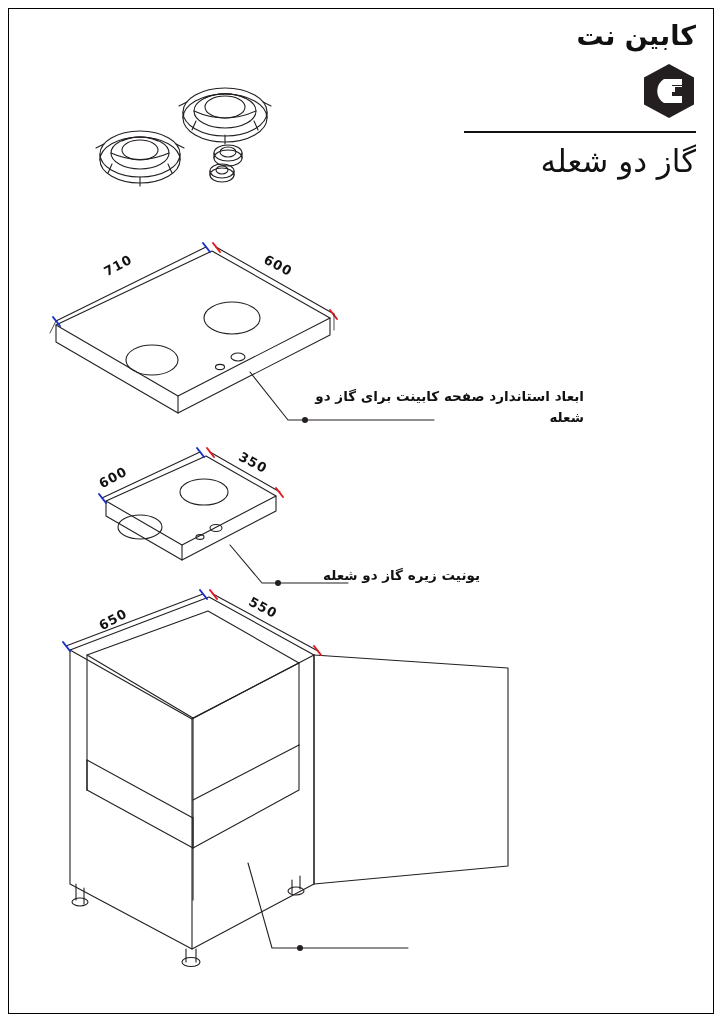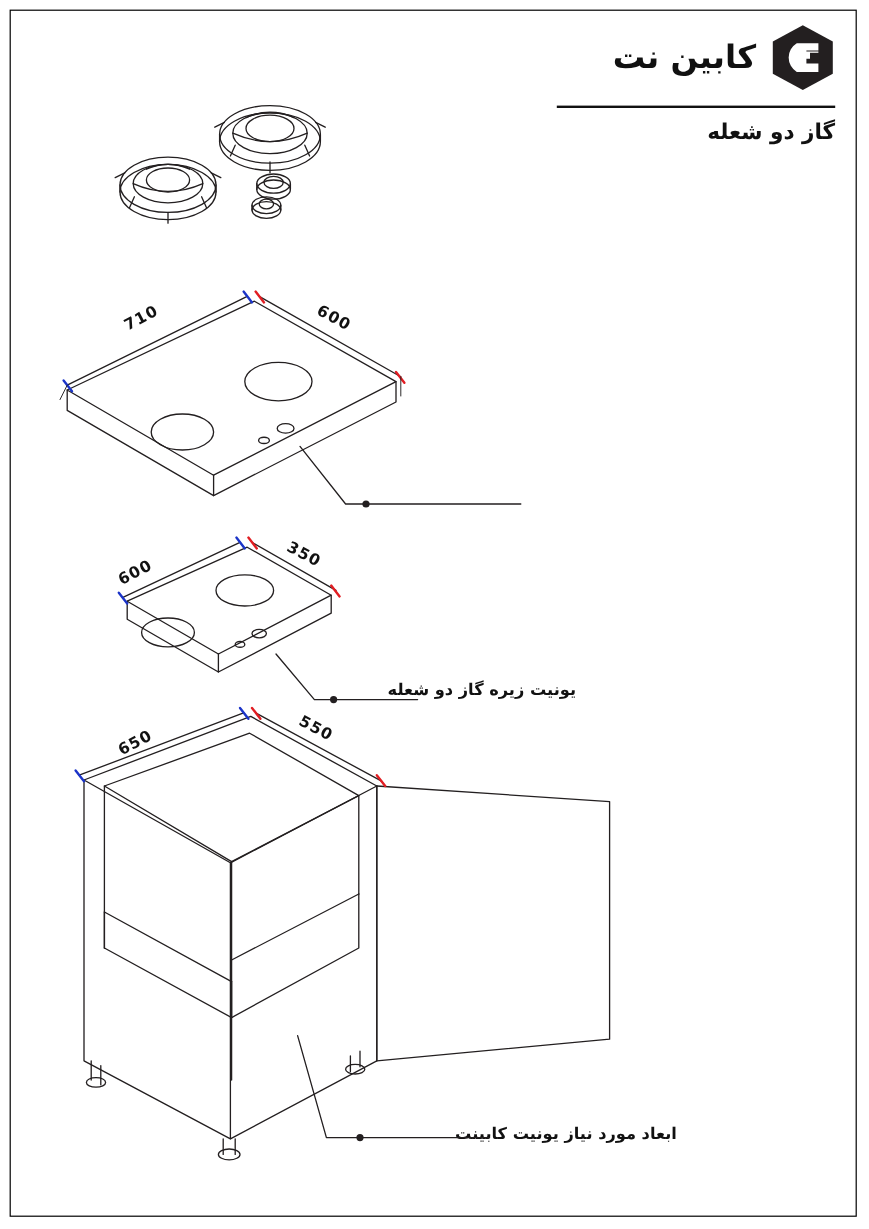--- a/index.html
+++ b/index.html
@@ -31,22 +31,22 @@
   
   #brand {
     position: absolute;
     right: 28px;
     top: 20px;
     width: 260px;
     text-align: right;
   }
   #brand-row {
     display: flex;
-    flex-direction: row;
-    align-items: center;
+    flex-direction: column;
+    align-items: flex-end;
     justify-content: flex-end;
     gap: 12px;
   }
   #brand-name {
     font-family: "DejaVu Sans", sans-serif;
     font-size: 27px;
     font-weight: bold;
     color: #111;
     direction: rtl;
     letter-spacing: 0.5px;
@@ -58,22 +58,22 @@
   }
   #brand-rule {
     margin-top: 12px;
     margin-left: auto;
     width: 232px;
     height: 2px;
     background: #111;
   }
   #page-title {
     margin-top: 10px;
-    font-size: 18px;
-    font-weight: bold;
+    font-size: 31px;
+    font-weight: normal;
     color: #111;
     direction: rtl;
     text-align: right;
   }
 
   
   .callout {
     position: absolute;
     direction: rtl;
     text-align: right;
@@ -121,22 +121,22 @@
           <polygon points="27,1 52,14.5 52,41.5 27,55 2,41.5 2,14.5" fill="#231f20"></polygon>
           <path d="M40 16 H22 a14 14 0 0 0 0 24 H40 V33 H30 v-4 h10 v-6 H30 v-1 h10 Z" fill="#ffffff"></path>
           <rect x="33" y="24" width="8" height="8" fill="#231f20"></rect>
         </svg>
       </div>
     </div>
     <div id="brand-rule"></div>
     <div id="page-title">گاز دو شعله</div>
   </div>
 
+  <div class="callout" id="callout-1">ابعاد استاندارد صفحه کابینت برای گاز دو شعله</div>
   <div class="callout" id="callout-2">یونیت زیره گاز دو شعله</div>
-  <div class="callout" id="callout-3">ابعاد مورد نیاز یونیت کابینت</div>
 
   <div class="dim rot-left" style="left:103px; top:258px;">710</div>
   <div class="dim rot-right" style="left:263px; top:258px;">600</div>
 
   <div class="dim rot-left" style="left:98px;  top:470px;">600</div>
   <div class="dim rot-right" style="left:238px; top:455px;">350</div>
 
   <div class="dim rot-left" style="left:98px;  top:612px;">650</div>
   <div class="dim rot-right" style="left:248px; top:600px;">550</div>
 

